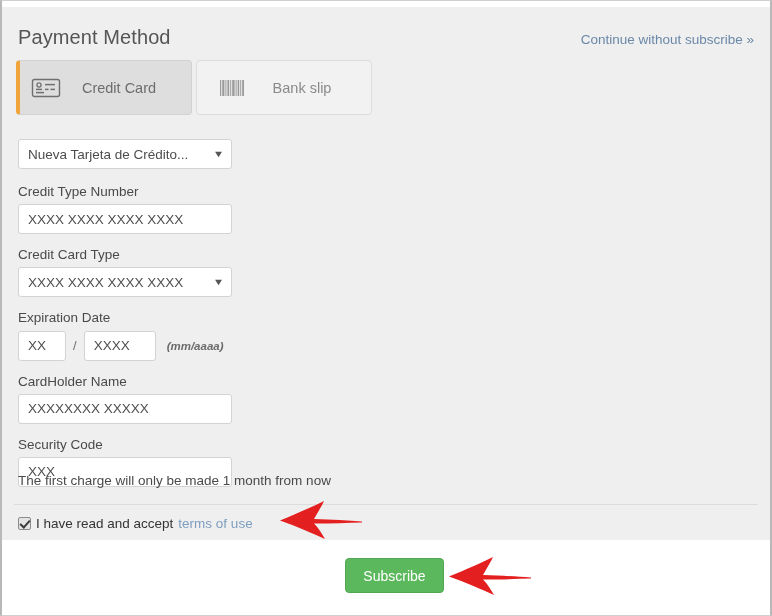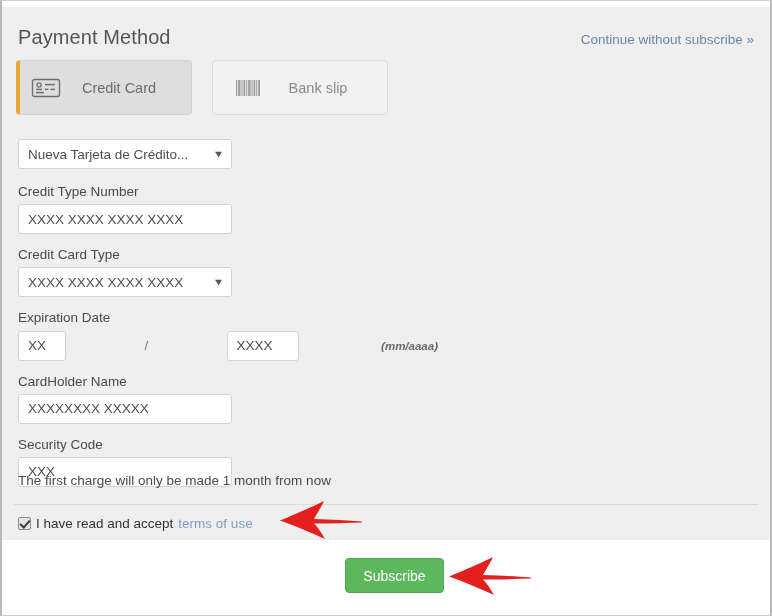--- a/index.html
+++ b/index.html
@@ -54,21 +54,21 @@
     text-decoration: none;
     white-space: nowrap;
   }
 
   
   .tabs {
     position: absolute;
     left: 14px;
     top: 53px;
     display: flex;
-    gap: 20px;
+    gap: 4px;
   }
   .tab {
     position: relative;
     width: 176px;
     height: 55px;
     box-sizing: border-box;
     border: 1px solid #dcdcdc;
     border-radius: 4px;
     display: flex;
     align-items: center;
@@ -141,21 +141,20 @@
     padding-left: 8px;
     transform: scaleX(1.3);
   }
   .row-gap { height: 13px; }
   .select-card { margin-bottom: 15px; }
 
   
   .exp-row {
     display: flex;
     align-items: center;
-    justify-content: space-between;
   }
   .exp-mm { width: 48px; }
   .exp-yy { width: 72px; }
   .exp-sep {
     font-size: 13px;
     color: #6f6f6f;
     padding: 0 7px;
   }
   .exp-hint {
     font-size: 11.5px;

